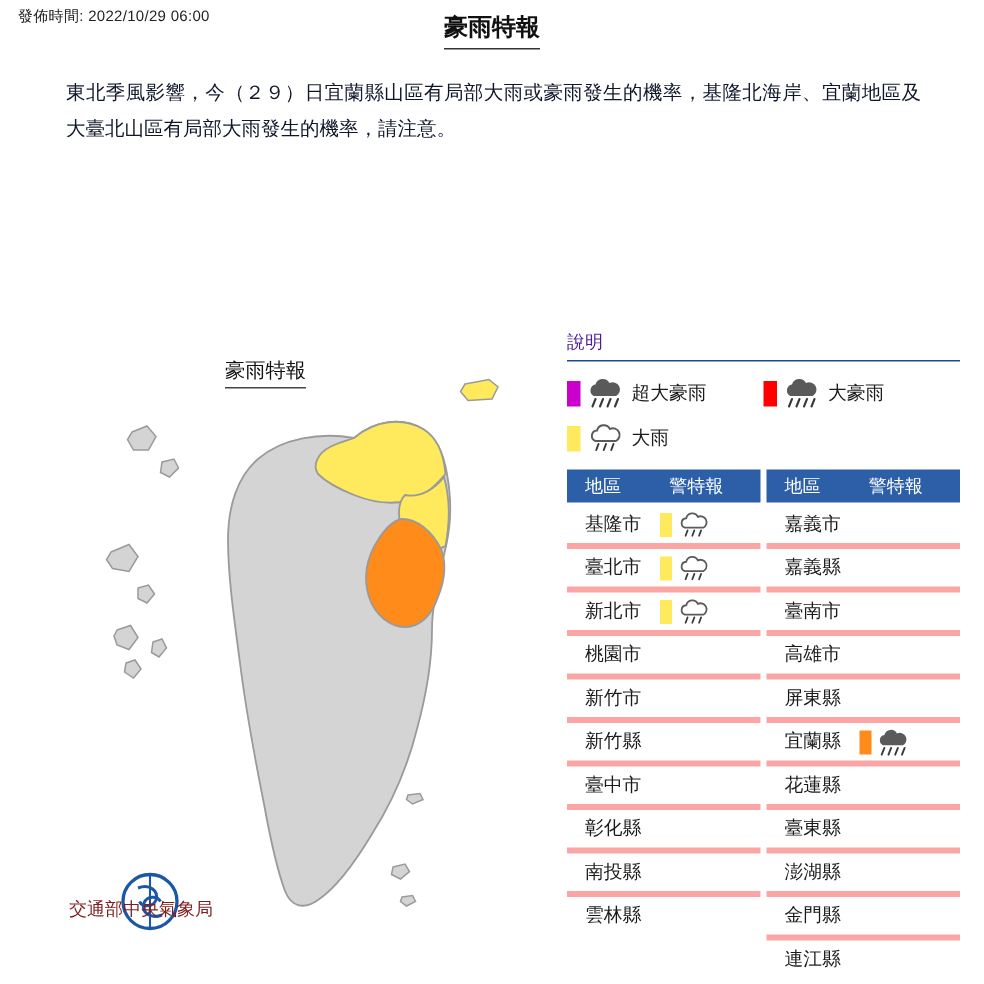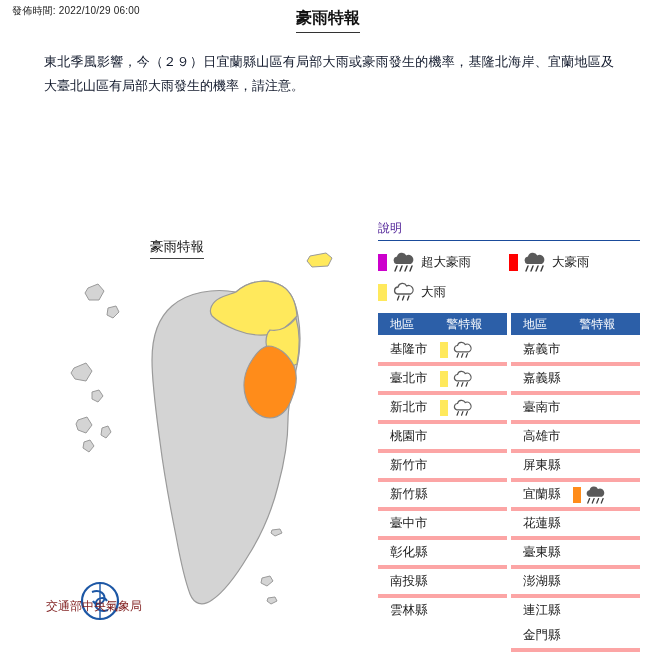--- a/index.html
+++ b/index.html
@@ -435,23 +435,23 @@
         <span class="c-warn"></span>
       </div>
       <div class="tbl-row">
         <span class="c-area">臺東縣</span>
         <span class="c-warn"></span>
       </div>
       <div class="tbl-row">
         <span class="c-area">澎湖縣</span>
         <span class="c-warn"></span>
       </div>
+      <div class="tbl-row">
+        <span class="c-area">金門縣</span>
+        <span class="c-warn"></span>
+      </div>
       <div class="tbl-row" style="border-bottom:none">
         <span class="c-area">連江縣</span>
         <span class="c-warn"></span>
       </div>
-      <div class="tbl-row">
-        <span class="c-area">金門縣</span>
-        <span class="c-warn"></span>
-      </div>
     </div>
   </div>
 </div>
 
 </body></html>

